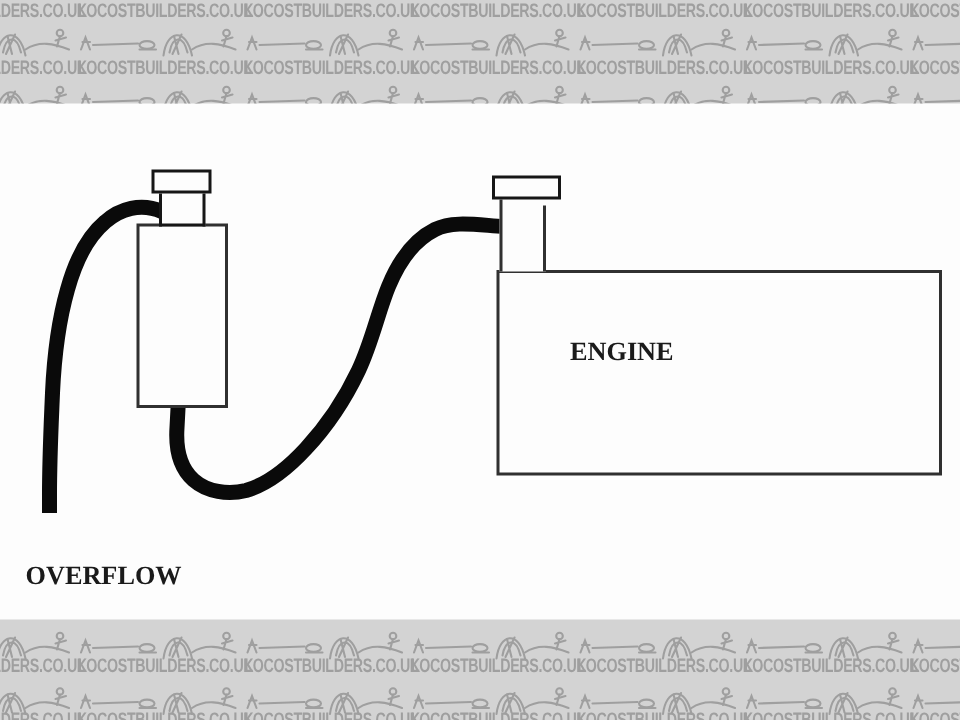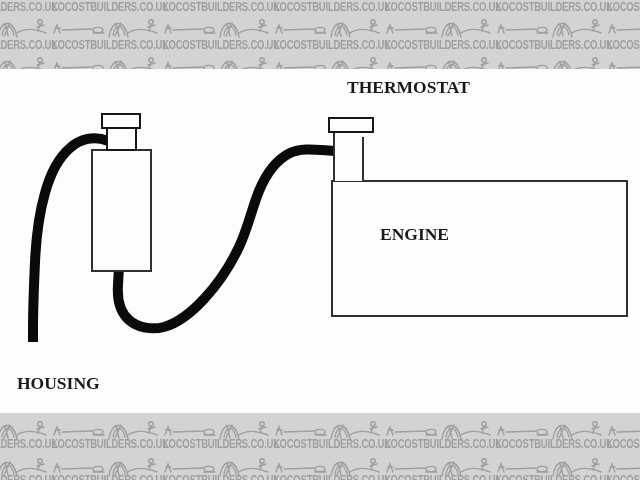--- a/index.html
+++ b/index.html
@@ -484,18 +484,18 @@
   <div class="shape" id="bottle-body"></div>
   <div class="shape" id="bottle-neck"></div>
   <div class="shape" id="bottle-cap"></div>
 
   <div class="shape" id="engine-block"></div>
   <div class="shape" id="thermo-neck"></div>
   <div class="shape" id="thermo-neck-right"></div>
   <div class="shape" id="thermo-cap"></div>
 
   <div class="diagram-label" id="label-thermostat">
-    <span>THERMOSTAT</span><br>
+    <br>
   </div>
   <div class="diagram-label" id="label-engine">ENGINE</div>
-  <div class="diagram-label" id="label-overflow">HOUSING</div>
+  <div class="diagram-label" id="label-overflow">OVERFLOW</div>
 
 </div>
 
 </body></html>

